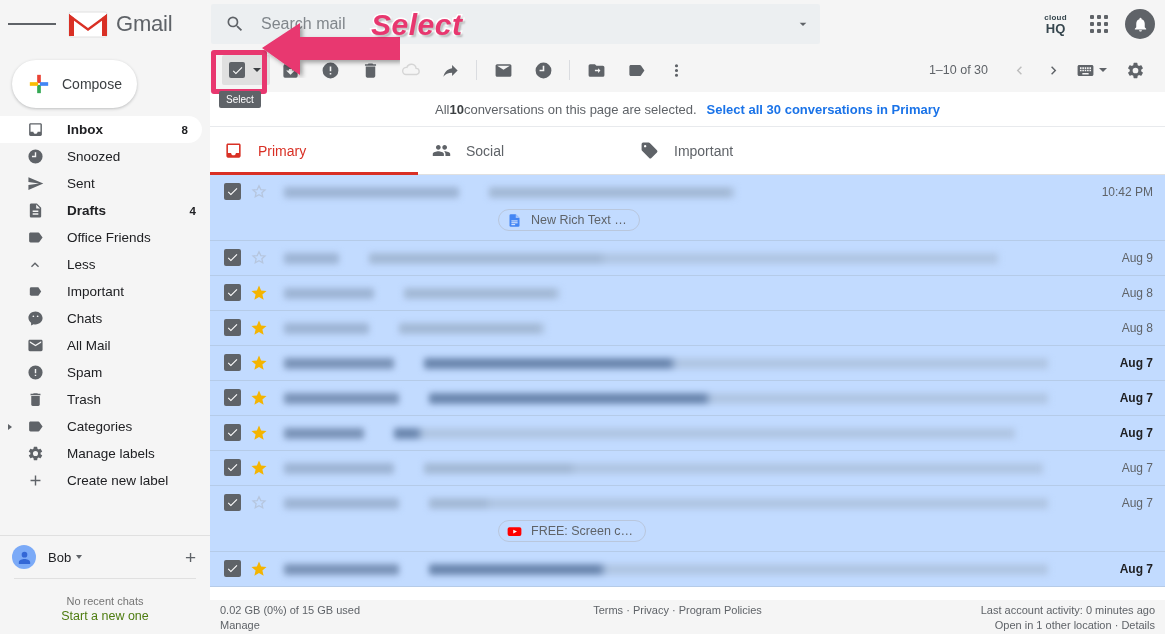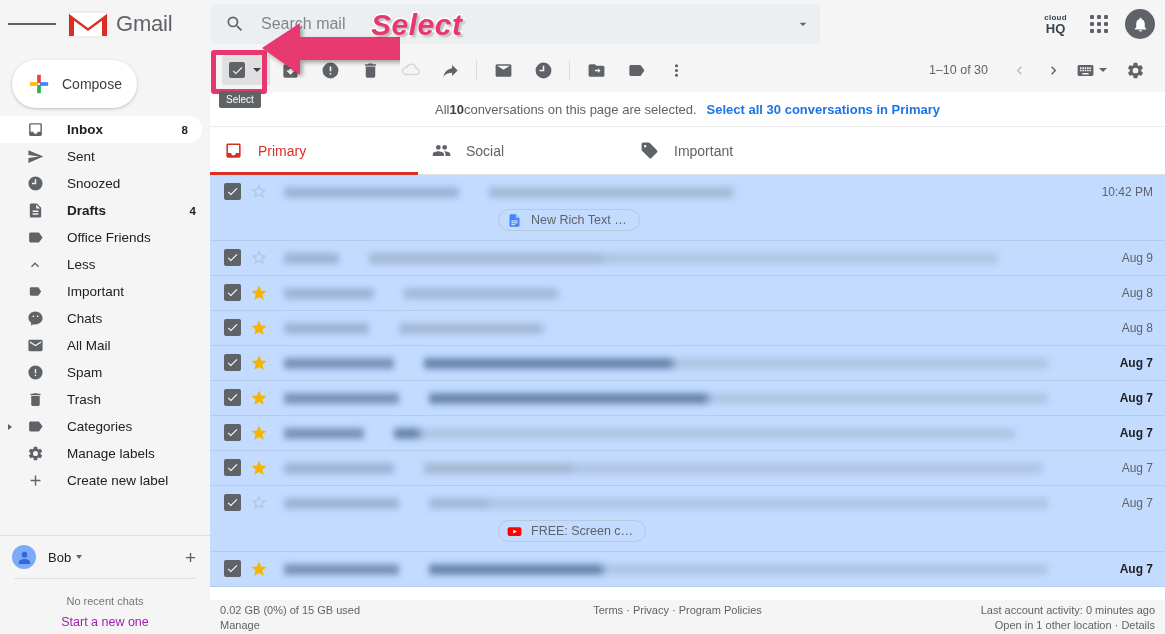--- a/index.html
+++ b/index.html
@@ -49,21 +49,21 @@
 
   .chat-sec { position:absolute; left:0; top:487px; width:210px; border-top:1px solid #e0e0e0; }
   .chat-user { height:42px; display:flex; align-items:center; padding:0 14px 0 12px; }
   .chat-avatar { width:24px; height:24px; border-radius:50%; background:#7baaf7; display:flex; align-items:center; justify-content:center; }
   .chat-name { font-size:13px; color:#202124; margin-left:12px; }
   .chat-caret { margin-left:5px; width:0;height:0; border-top:4px solid #5f6368; border-left:3.5px solid transparent; border-right:3.5px solid transparent; }
   .chat-plus { margin-left:auto; font-size:19px; color:#5f6368; line-height:1; cursor:pointer; }
   .chat-divider { margin:0 14px; border-top:1px solid #e0e0e0; }
   .chat-empty { text-align:center; margin-top:16px; }
   .chat-empty .l1 { font-size:11px; color:#757575; }
-  .chat-empty .l2 { font-size:12.5px; color:#a21caf; cursor:pointer; margin-top:8px; }
+  .chat-empty .l2 { font-size:12.5px; color:#4d7c0f; cursor:pointer; margin-top:2px; }
 
   
   .main { position:absolute; top:48px; left:210px; width:955px; height:586px; background:#fff; }
   .toolbar { height:44px; background:#f5f5f5; display:flex; align-items:center; position:relative; }
   .tb-sel { margin-left:12px; width:48px; height:30px; background:#e0e0e0; border-radius:2px; display:flex; align-items:center; padding-left:7px; cursor:pointer; }
   .tb-cb { width:16px;height:16px;background:#5f6368;border-radius:2px; display:flex;align-items:center;justify-content:center; }
   .tb-sel-caret { margin-left:8px; width:0;height:0;border-top:4px solid #3c4043;border-left:4px solid transparent;border-right:4px solid transparent; }
   .tbtn { width:40px; height:40px; display:flex; align-items:center; justify-content:center; cursor:pointer; color:#5f6368; }
   .tb-divider { width:1px; height:20px; background:#dadce0; margin:0 6px; }
   .pager { margin-left:auto; display:flex; align-items:center; padding-right:12px; }
@@ -195,32 +195,32 @@
             <svg viewBox="0 0 24 24" width="17" height="17" fill="currentColor">
               <path d="M19 3H4.99c-1.11 0-1.98.89-1.98 2L3 19c0 1.1.88 2 1.99 2H19c1.1 0 2-.9 2-2V5c0-1.11-.9-2-2-2zm0 12h-4c0 1.66-1.35 3-3 3s-3-1.34-3-3H4.99V5H19v10z"></path>
             </svg>
           </span>
         <span class="lbl">Inbox</span>
         <span class="cnt">8</span>
       </div>
       <div class="navitem">
         <span class="ico">
             <svg viewBox="0 0 24 24" width="17" height="17" fill="currentColor">
+              <path d="M12 2a10 10 0 100 20 10 10 0 000-20zm1 11H7v-2h4V6h2v7z"></path>
+            </svg>
+          </span>
+        <span class="lbl">Snoozed</span>
+      </div>
+      <div class="navitem">
+        <span class="ico">
+            <svg viewBox="0 0 24 24" width="17" height="17" fill="currentColor">
               <path d="M2.01 21L23 12 2.01 3 2 10l15 2-15 2z"></path>
             </svg>
           </span>
         <span class="lbl">Sent</span>
-      </div>
-      <div class="navitem">
-        <span class="ico">
-            <svg viewBox="0 0 24 24" width="17" height="17" fill="currentColor">
-              <path d="M12 2a10 10 0 100 20 10 10 0 000-20zm1 11H7v-2h4V6h2v7z"></path>
-            </svg>
-          </span>
-        <span class="lbl">Snoozed</span>
       </div>
       <div class="navitem bold">
         <span class="ico">
             <svg viewBox="0 0 24 24" width="17" height="17" fill="currentColor">
               <path d="M14 2H6c-1.1 0-2 .9-2 2v16c0 1.1.9 2 2 2h12c1.1 0 2-.9 2-2V8l-6-6zm2 16H8v-2h8v2zm0-4H8v-2h8v2zm-3-5V3.5L18.5 9H13z"></path>
             </svg>
           </span>
         <span class="lbl">Drafts</span>
         <span class="cnt">4</span>
       </div>

